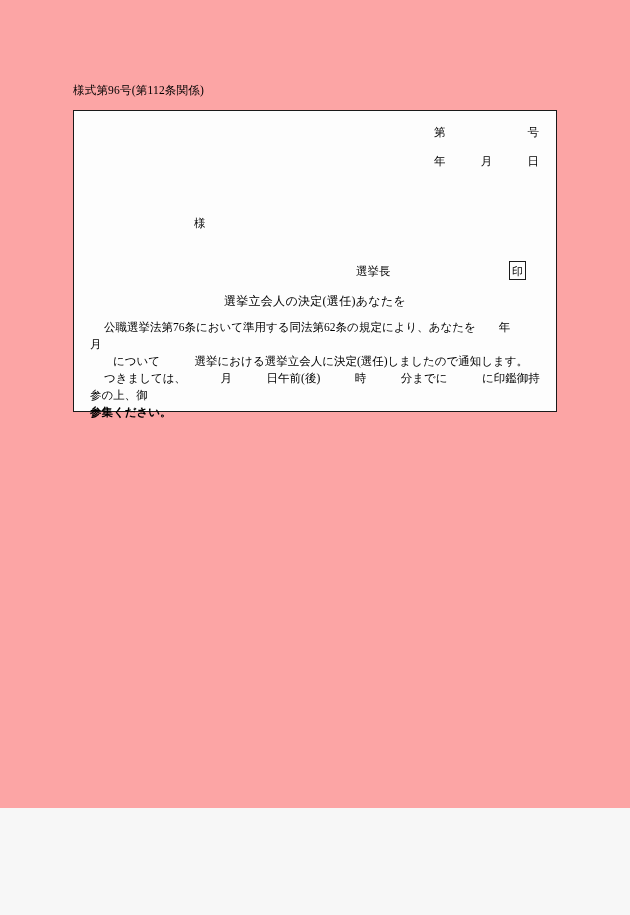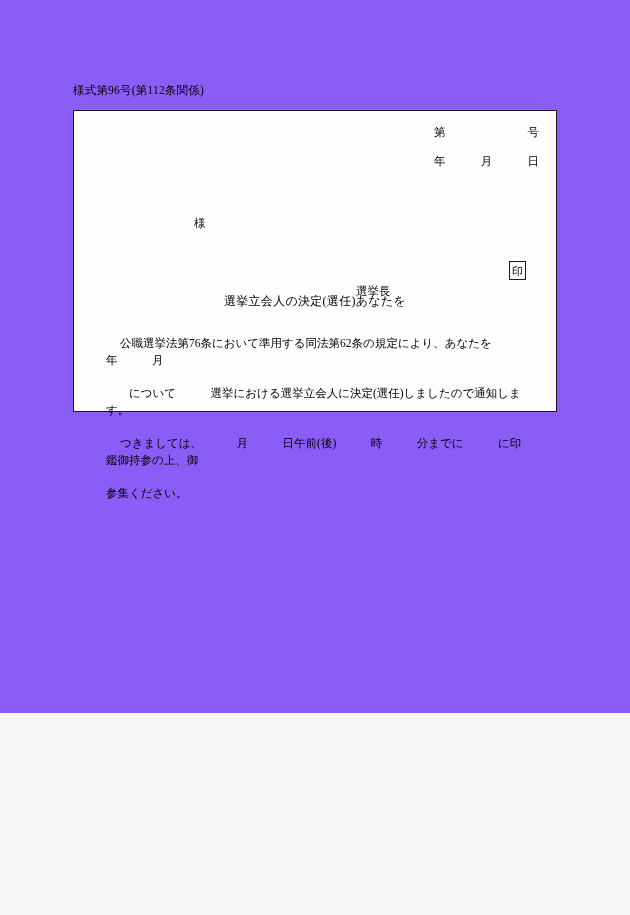--- a/index.html
+++ b/index.html
@@ -13,22 +13,22 @@
     font-family: "Liberation Serif", "DejaVu Serif", serif;
     color: #000;
     position: relative;
     overflow: hidden;
   }
   .page {
     position: absolute;
     left: 0;
     top: 0;
     width: 630px;
-    height: 713px;
-    background: #8b5cf6;
+    height: 808px;
+    background: #fca5a5;
   }
   .form-number {
     position: absolute;
     left: 73px;
     top: 83px;
     font-size: 11.5px;
     letter-spacing: 0.2px;
     white-space: nowrap;
   }
   .doc-box {
@@ -74,21 +74,20 @@
     position: absolute;
     left: 282px;
     top: 153px;
     width: 170px;
     font-size: 11.5px;
   }
   .signer-label {
     position: absolute;
     left: 0;
     top: 0;
-    margin-top: 20px;
   }
   .seal {
     position: absolute;
     left: 153px;
     top: -3px;
     width: 17px;
     height: 19px;
     border: 1px solid #1a1a1a;
     font-size: 11px;
     line-height: 19px;
@@ -106,27 +105,27 @@
   }
   .body-text {
     position: absolute;
     left: 16px;
     top: 208px;
     width: 452px;
     font-size: 11.5px;
     line-height: 17px;
   }
   .body-text p {
-    margin: 16px;
+    margin: 0;
     white-space: pre-wrap;
   }
   .p1 { text-indent: 14px; }
   .p2 { text-indent: 0; }
   .p3 { text-indent: 14px; }
-  .p4 { text-indent: 0; }
+  .p4 { text-indent: 0; font-weight: bold; }
 </style>
 </head>
 <body>
 
 <div class="page">
 
   <div class="form-number">様式第96号(第112条関係)</div>
 
   <div class="doc-box">
     <div class="doc-inner">

